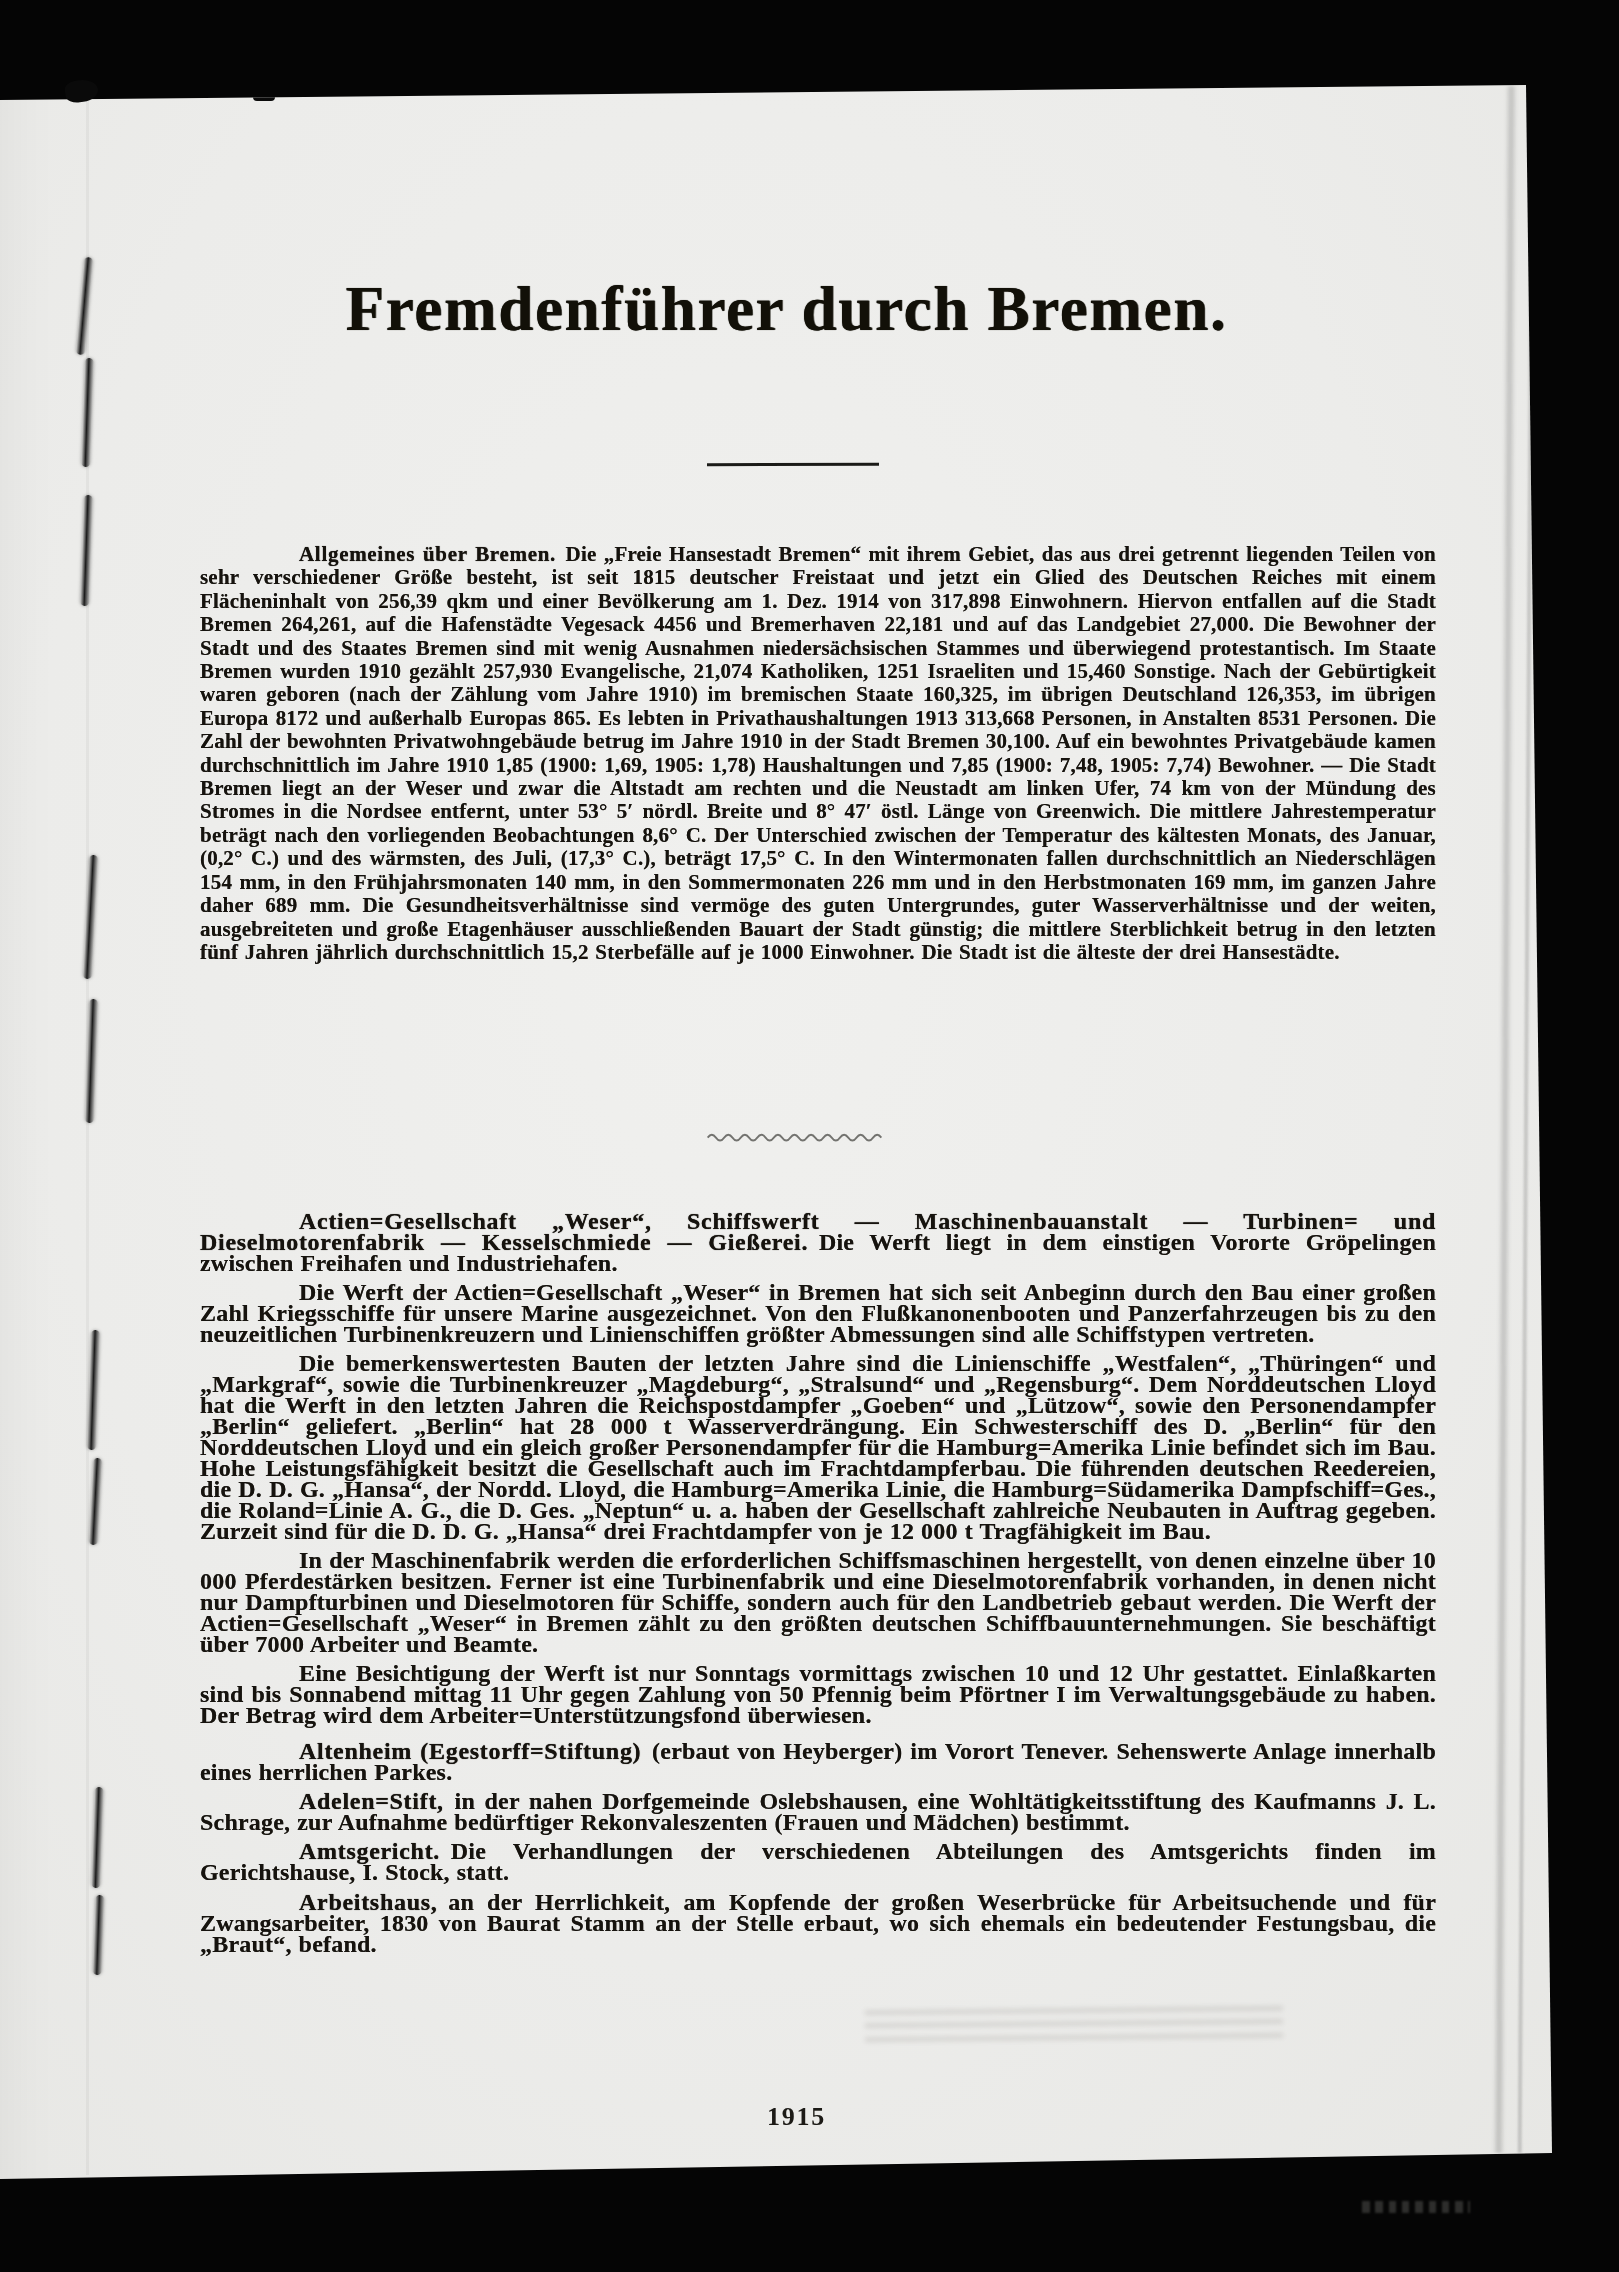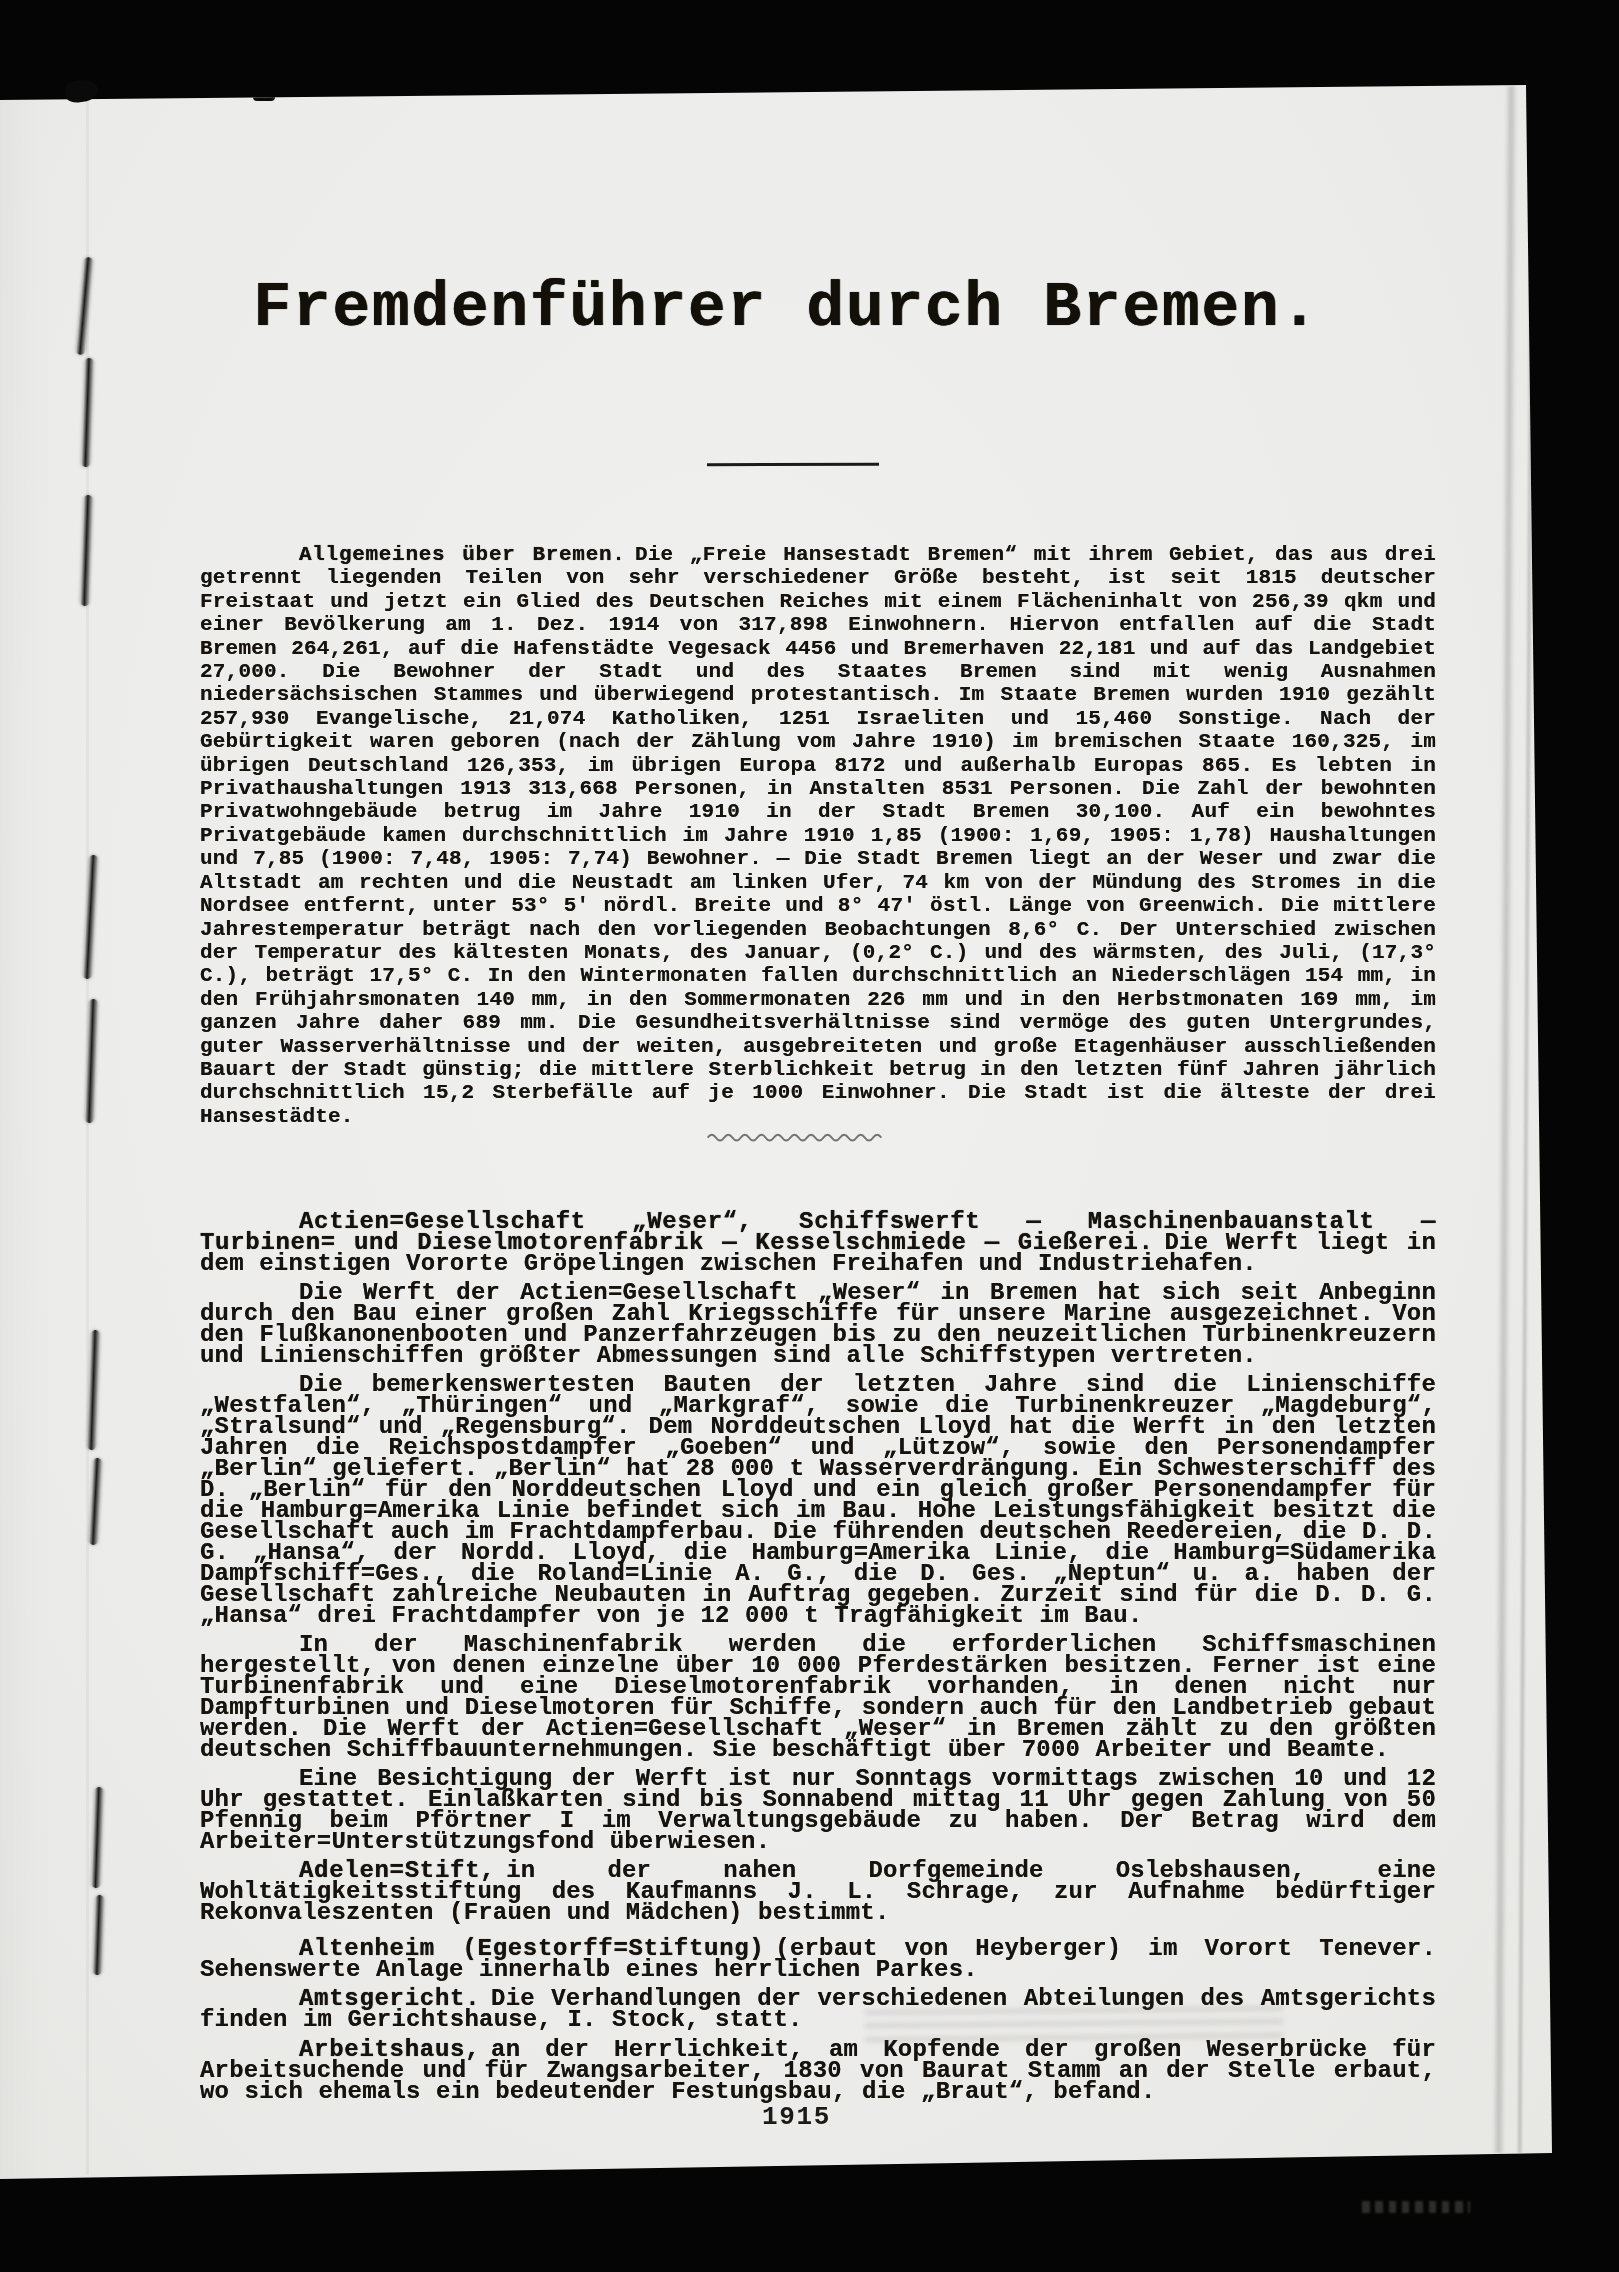--- a/index.html
+++ b/index.html
@@ -1,17 +1,17 @@
 <!DOCTYPE html>
 <html lang="de" style="font-size:13.3px"><head>
 <meta charset="utf-8">
 <style>
   html,body{margin:0;padding:0;background:#000;}
   #scan{position:relative;width:1619px;height:2273px;background:#050505;overflow:hidden;
-        font-family:Liberation Mono, monospace;}
+        font-family:Liberation Serif, serif;}
   .paper{position:absolute;inset:0;background:
          radial-gradient(ellipse at 45% 40%, #f0f0ee 0%, #ececea 55%, #e6e6e3 100%);
          clip-path:polygon(0px 100px, 1526px 85px, 1552px 2153px, 0px 2179px);
          box-shadow:inset 0 0 66px rgba(0,0,0,0.06);}
   .crease{position:absolute;left:86px;top:100px;width:2.5px;height:2075px;
           background:rgba(60,60,60,0.06);}
   .stitch{position:absolute;width:9px;border-radius:5px;
           background:linear-gradient(90deg, rgba(20,20,20,0.15), #1c1c1c 45%, rgba(20,20,20,0.2));
           box-shadow:0 0 3.3px rgba(0,0,0,0.35);}
   .edge-shadow{position:absolute;left:1499px;top:86px;width:11.6px;height:2067px;
@@ -92,25 +92,25 @@
       </p>
       <p class="para">
         <span>Die bemerkenswertesten Bauten der letzten Jahre sind die Linienschiffe „Westfalen“, „Thüringen“ und „Markgraf“, sowie die Turbinenkreuzer „Magdeburg“, „Stralsund“ und „Regensburg“. Dem Norddeutschen Lloyd hat die Werft in den letzten Jahren die Reichspostdampfer „Goeben“ und „Lützow“, sowie den Personendampfer „Berlin“ geliefert. „Berlin“ hat 28 000 t Wasserverdrängung. Ein Schwesterschiff des D. „Berlin“ für den Norddeutschen Lloyd und ein gleich großer Personendampfer für die Hamburg=Amerika Linie befindet sich im Bau. Hohe Leistungsfähigkeit besitzt die Gesellschaft auch im Frachtdampferbau. Die führenden deutschen Reedereien, die D. D. G. „Hansa“, der Nordd. Lloyd, die Hamburg=Amerika Linie, die Hamburg=Südamerika Dampfschiff=Ges., die Roland=Linie A. G., die D. Ges. „Neptun“ u. a. haben der Gesellschaft zahlreiche Neubauten in Auftrag gegeben. Zurzeit sind für die D. D. G. „Hansa“ drei Frachtdampfer von je 12 000 t Tragfähigkeit im Bau.</span>
       </p>
       <p class="para">
         <span>In der Maschinenfabrik werden die erforderlichen Schiffsmaschinen hergestellt, von denen einzelne über 10 000 Pferdestärken besitzen. Ferner ist eine Turbinenfabrik und eine Dieselmotorenfabrik vorhanden, in denen nicht nur Dampfturbinen und Dieselmotoren für Schiffe, sondern auch für den Landbetrieb gebaut werden. Die Werft der Actien=Gesellschaft „Weser“ in Bremen zählt zu den größten deutschen Schiffbauunternehmungen. Sie beschäftigt über 7000 Arbeiter und Beamte.</span>
       </p>
       <p class="para">
         <span>Eine Besichtigung der Werft ist nur Sonntags vormittags zwischen 10 und 12 Uhr gestattet. Einlaßkarten sind bis Sonnabend mittag 11 Uhr gegen Zahlung von 50 Pfennig beim Pförtner I im Verwaltungsgebäude zu haben. Der Betrag wird dem Arbeiter=Unterstützungsfond überwiesen.</span>
       </p>
+      <p class="para gap-lg">
+        <span class="lead">Altenheim (Egestorff=Stiftung)</span><span>(erbaut von Heyberger) im Vorort Tenever. Sehenswerte Anlage innerhalb eines herrlichen Parkes.</span>
+      </p>
       <p class="para">
         <span class="lead">Adelen=Stift,</span><span>in der nahen Dorfgemeinde Oslebshausen, eine Wohltätigkeitsstiftung des Kaufmanns J. L. Schrage, zur Aufnahme bedürftiger Rekonvaleszenten (Frauen und Mädchen) bestimmt.</span>
-      </p>
-      <p class="para gap-lg">
-        <span class="lead">Altenheim (Egestorff=Stiftung)</span><span>(erbaut von Heyberger) im Vorort Tenever. Sehenswerte Anlage innerhalb eines herrlichen Parkes.</span>
       </p>
       <p class="para gap-sm">
         <span class="lead">Amtsgericht.</span><span>Die Verhandlungen der verschiedenen Abteilungen des Amtsgerichts finden im Gerichtshause, I. Stock, statt.</span>
       </p>
       <p class="para gap-sm">
         <span class="lead">Arbeitshaus,</span><span>an der Herrlichkeit, am Kopfende der großen Weserbrücke für Arbeitsuchende und für Zwangsarbeiter, 1830 von Baurat Stamm an der Stelle erbaut, wo sich ehemals ein bedeutender Festungsbau, die „Braut“, befand.</span>
       </p>
     </div>
 
     <div class="pagenum">1915</div>

